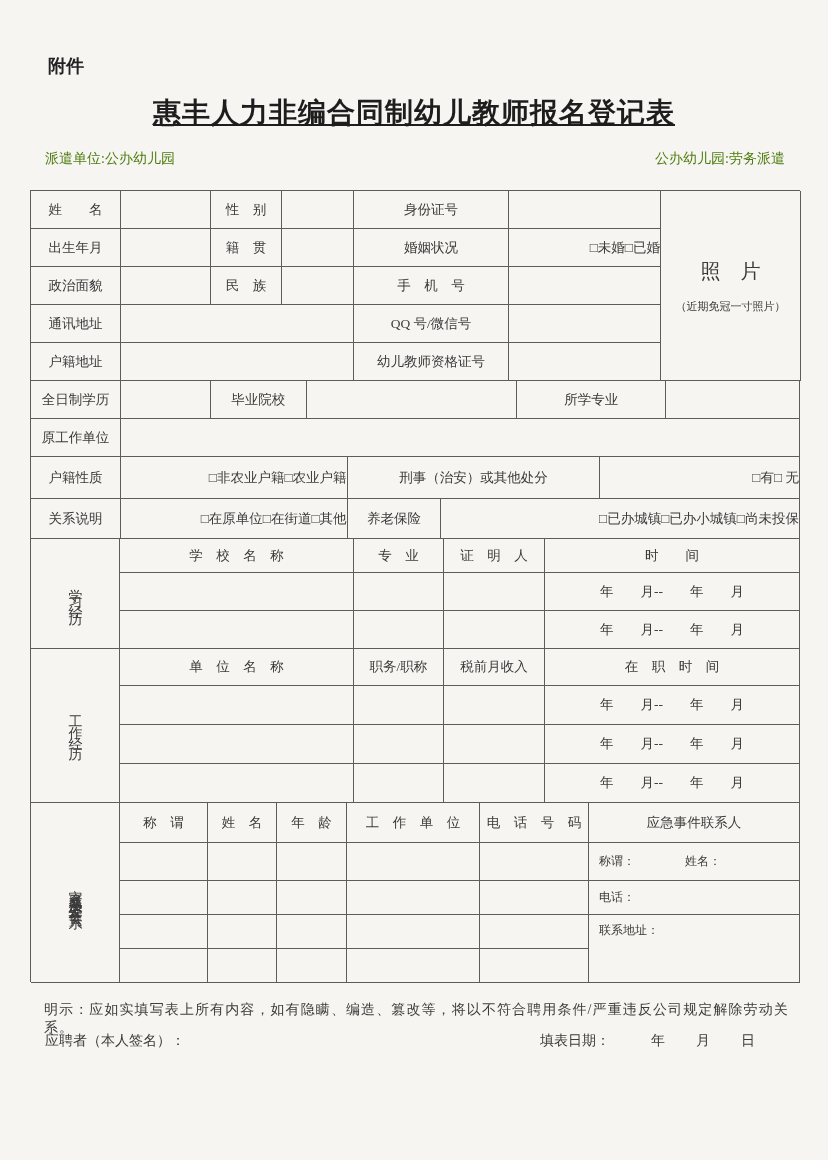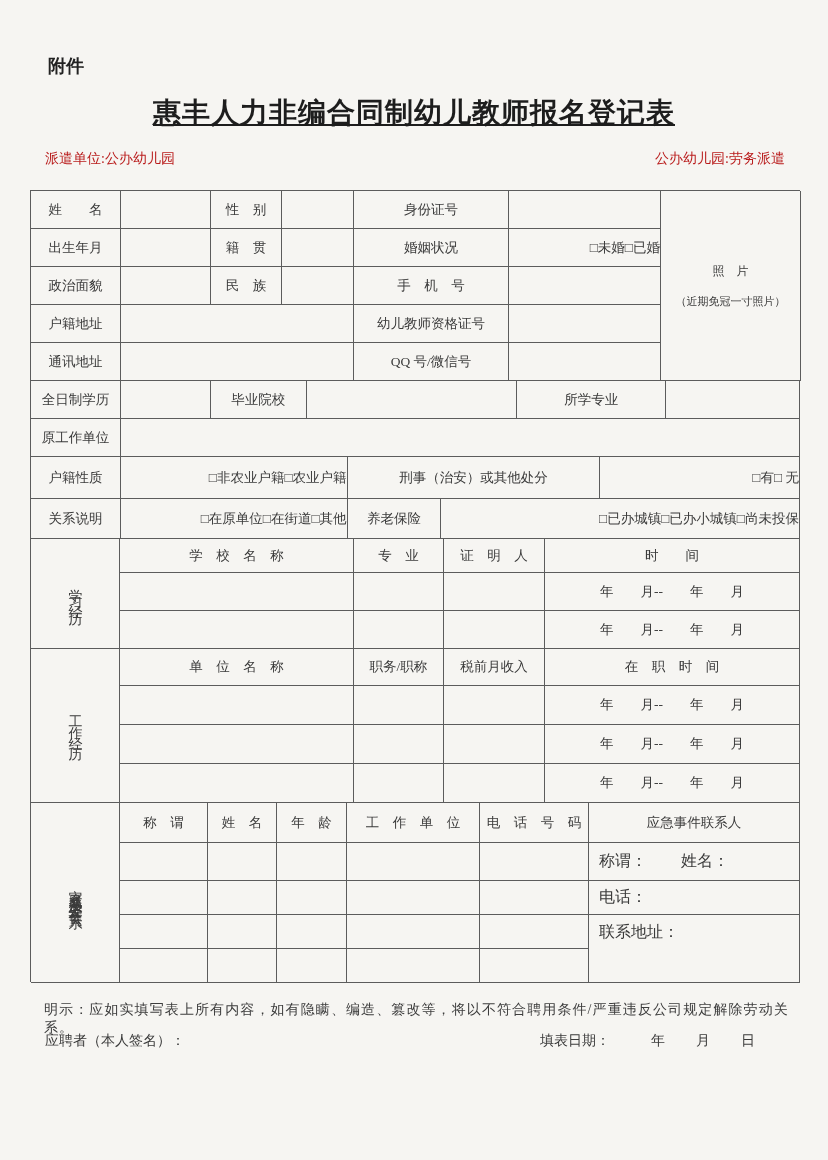--- a/index.html
+++ b/index.html
@@ -18,21 +18,21 @@
   }
   .title {
     position:absolute; left:0; top:94px; width:828px;
     text-align:center;
     font-family:"Liberation Sans","DejaVu Sans",sans-serif;
     font-weight:700; font-size:28px; letter-spacing:1px; color:#1d1d1d;text-decoration:underline;
   }
   .subline {
     position:absolute; left:45px; top:150px; width:740px;
     display:flex; justify-content:space-between;
-    font-size:14px; color:#b91c1c;
+    font-size:14px; color:#4d7c0f;
   }
   .tbl {
     position:absolute; left:30px; top:190px; width:770px; height:792px;
     border-left:1px solid #5c5c5c; border-top:1px solid #5c5c5c;
   }
   .r { display:flex; position:relative; }
   .c {
     border-right:1px solid #5c5c5c; border-bottom:1px solid #5c5c5c;
     display:flex; align-items:center; justify-content:center;
     font-size:13.5px; color:#3a3a3a; overflow:hidden; white-space:nowrap;
@@ -45,27 +45,27 @@
   }
   .vtext { writing-mode:vertical-lr; text-orientation:upright; font-size:14px; color:#3a3a3a; }
   .vs-study  { letter-spacing:8px; }
   .vs-work   { letter-spacing:11px; }
   .vs-family { letter-spacing:2.5px; }
   .photo {
     position:absolute; left:630px; top:0; width:140px; height:190px;
     border-right:1px solid #5c5c5c; border-bottom:1px solid #5c5c5c;
     display:flex; flex-direction:column; align-items:center; justify-content:center; gap:14px;
   }
-  .photo .ph1 { font-size:12px; }
+  .photo .ph1 { font-size:20px; }
   .photo .ph2 { font-size:11px; }
   .emcol { position:absolute; left:469px; top:40px; width:211px; }
   .embox {
     border-right:1px solid #5c5c5c; border-bottom:1px solid #5c5c5c;
-    display:flex; align-items:center; padding-left:10px; gap:34px;
-    font-size:16px;
+    display:flex; align-items:center; padding-left:10px; gap:50px;
+    font-size:12px;
   }
   .embox.topal { align-items:flex-start; padding-top:7px; }
   .notice {
     position:absolute; left:44px; top:1001px; width:750px;
     font-size:14px; letter-spacing:1.1px; color:#3d3d3d;
   }
   .sign-line { position:absolute; left:45px; top:1032px; width:740px; height:20px; font-size:14px; }
   .sign-label { position:absolute; left:0; top:0; }
   .date-group { position:absolute; left:495px; top:0; display:flex; gap:11px; }
   .date-ymd { display:flex; gap:31px; margin-left:30px; }
@@ -106,30 +106,30 @@
   <div class="r" style="height:38px">
     <div class="c" style="width:90px">政治面貌</div>
     <div class="c" style="width:90px"></div>
     <div class="c" style="width:71px">民　族</div>
     <div class="c" style="width:72px"></div>
     <div class="c" style="width:155px">手　机　号</div>
     <div class="c" style="width:152px"></div>
   </div>
 
   <div class="r" style="height:38px">
+    <div class="c" style="width:90px">通讯地址</div>
+    <div class="c" style="width:233px"></div>
+    <div class="c" style="width:155px">QQ 号/微信号</div>
+    <div class="c" style="width:152px"></div>
+  </div>
+
+  <div class="r" style="height:38px">
     <div class="c" style="width:90px">户籍地址</div>
     <div class="c" style="width:233px"></div>
     <div class="c" style="width:155px">幼儿教师资格证号</div>
-    <div class="c" style="width:152px"></div>
-  </div>
-
-  <div class="r" style="height:38px">
-    <div class="c" style="width:90px">通讯地址</div>
-    <div class="c" style="width:233px"></div>
-    <div class="c" style="width:155px">QQ 号/微信号</div>
     <div class="c" style="width:152px"></div>
   </div>
 
   <div class="photo">
     <span class="ph1">照　片</span>
     <span class="ph2">（近期免冠一寸照片）</span>
   </div>
 
   <div class="r" style="height:38px">
     <div class="c" style="width:90px">全日制学历</div>

